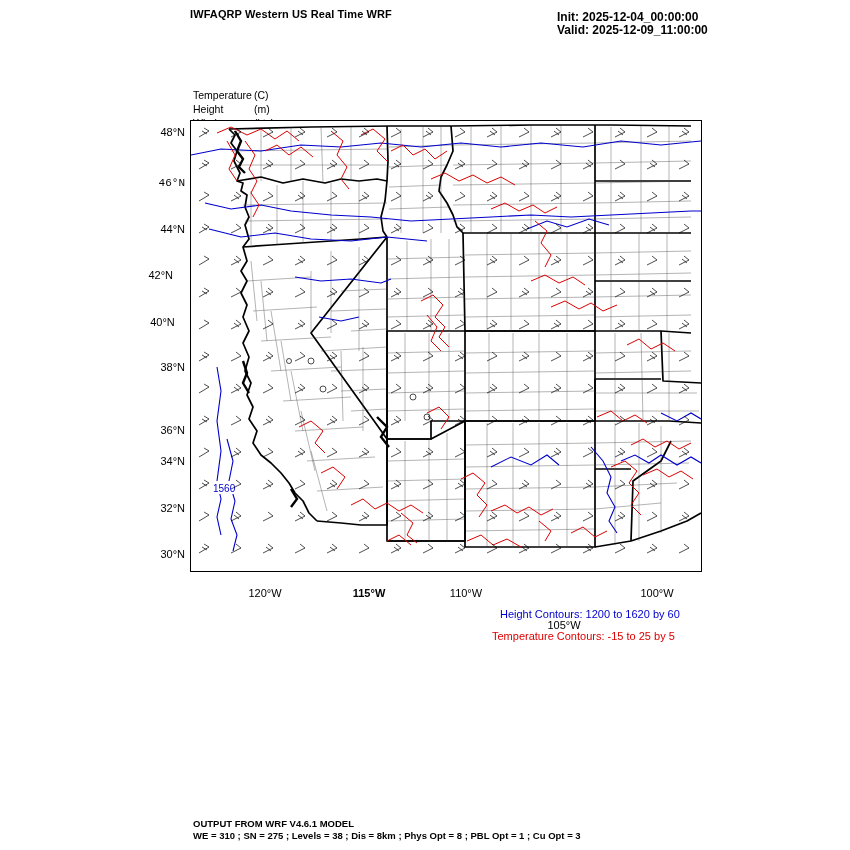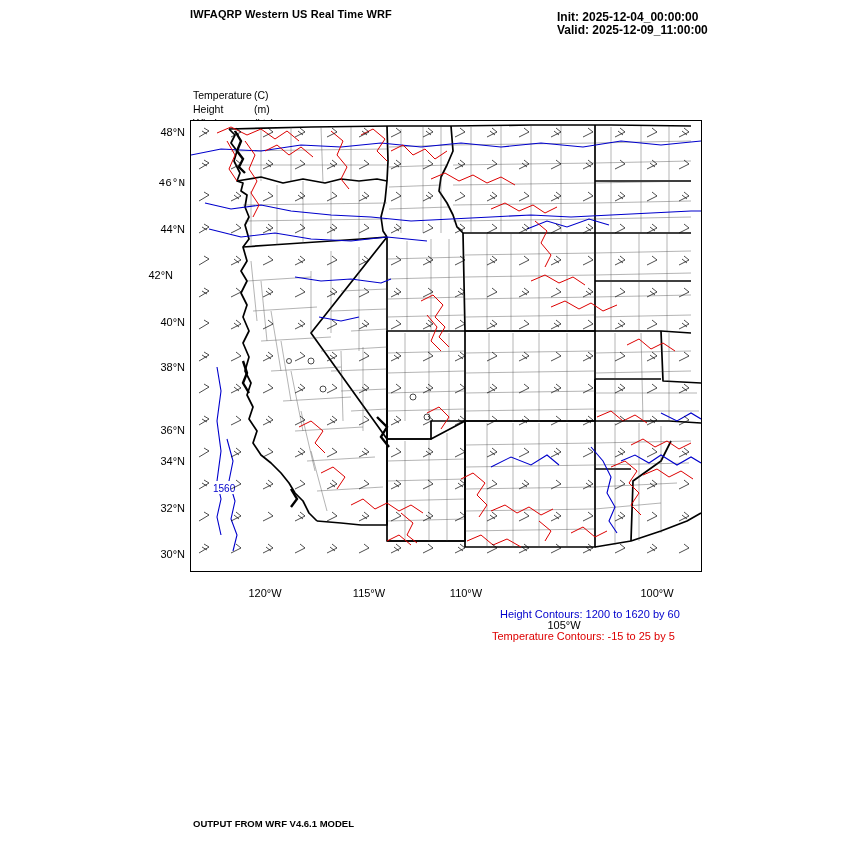--- a/index.html
+++ b/index.html
@@ -108,29 +108,29 @@
   <span class="row">
     <span class="name">Winds</span>
     <span class="unit">(kts)</span>
   </span>
 </div>
 
 <div class="abs ylab" style="left:140px; top:126px; width:45px;">48°N</div>
 <div class="abs ylab" style="left:140px; top:177px; width:45px;font-family:Liberation Mono, monospace;">46°N</div>
 <div class="abs ylab" style="left:140px; top:223px; width:45px;">44°N</div>
 <div class="abs ylab" style="left:128px; top:269px; width:45px;">42°N</div>
-<div class="abs ylab" style="left:140px; top:316px; width:45px;">40°N</div>
+<div class="abs ylab" style="left:140px; top:316px; width:45px;text-align:center;">40°N</div>
 <div class="abs ylab" style="left:140px; top:361px; width:45px;">38°N</div>
 <div class="abs ylab" style="left:140px; top:424px; width:45px;">36°N</div>
 <div class="abs ylab" style="left:140px; top:455px; width:45px;">34°N</div>
 <div class="abs ylab" style="left:140px; top:502px; width:45px;">32°N</div>
 <div class="abs ylab" style="left:140px; top:548px; width:45px;">30°N</div>
 
 <div class="abs xlab" style="left:240px; top:587px; width:50px; text-align:center;">120°W</div>
-<div class="abs xlab" style="left:344px; top:587px; width:50px; text-align:center;">115°W</div>
+<div class="abs xlab" style="left:344px; top:587px; width:50px; text-align:center;font-weight:bold;">115°W</div>
 <div class="abs xlab" style="left:441px; top:587px; width:50px; text-align:center;">110°W</div>
 <div class="abs xlab" style="left:539px; top:587px; width:50px; text-align:center;margin-top:32px;">105°W</div>
 <div class="abs xlab" style="left:632px; top:587px; width:50px; text-align:center;">100°W</div>
 
 <div id="plot-frame" class="abs">
   <svg id="map-svg" width="510" height="450" viewBox="0 0 510 450">
 
     <g fill="none" stroke="#000000" stroke-width="1.7" stroke-linejoin="round">
 
       <path d="M38 8 L44 14 L40 22 L46 30 L43 40 L49 52 L46 60 L52 62 L50 70 L56 74
@@ -553,13 +553,14 @@
       <path d="M100 368 L106 378 L100 386"></path>
     </g>
   </svg>
 </div>
 
 <div id="contour-note-h" class="abs">Height Contours: 1200 to 1620 by 60</div>
 <div id="contour-note-t" class="abs">Temperature Contours: -15 to 25 by 5</div>
 
 <div id="footer" class="abs">
   <div>OUTPUT FROM WRF V4.6.1 MODEL</div>
+  <div>WE = 310 ; SN = 275 ; Levels = 38 ; Dis = 8km ; Phys Opt = 8 ; PBL Opt = 1 ; Cu Opt = 3</div>
 </div>
 
 </body></html>

